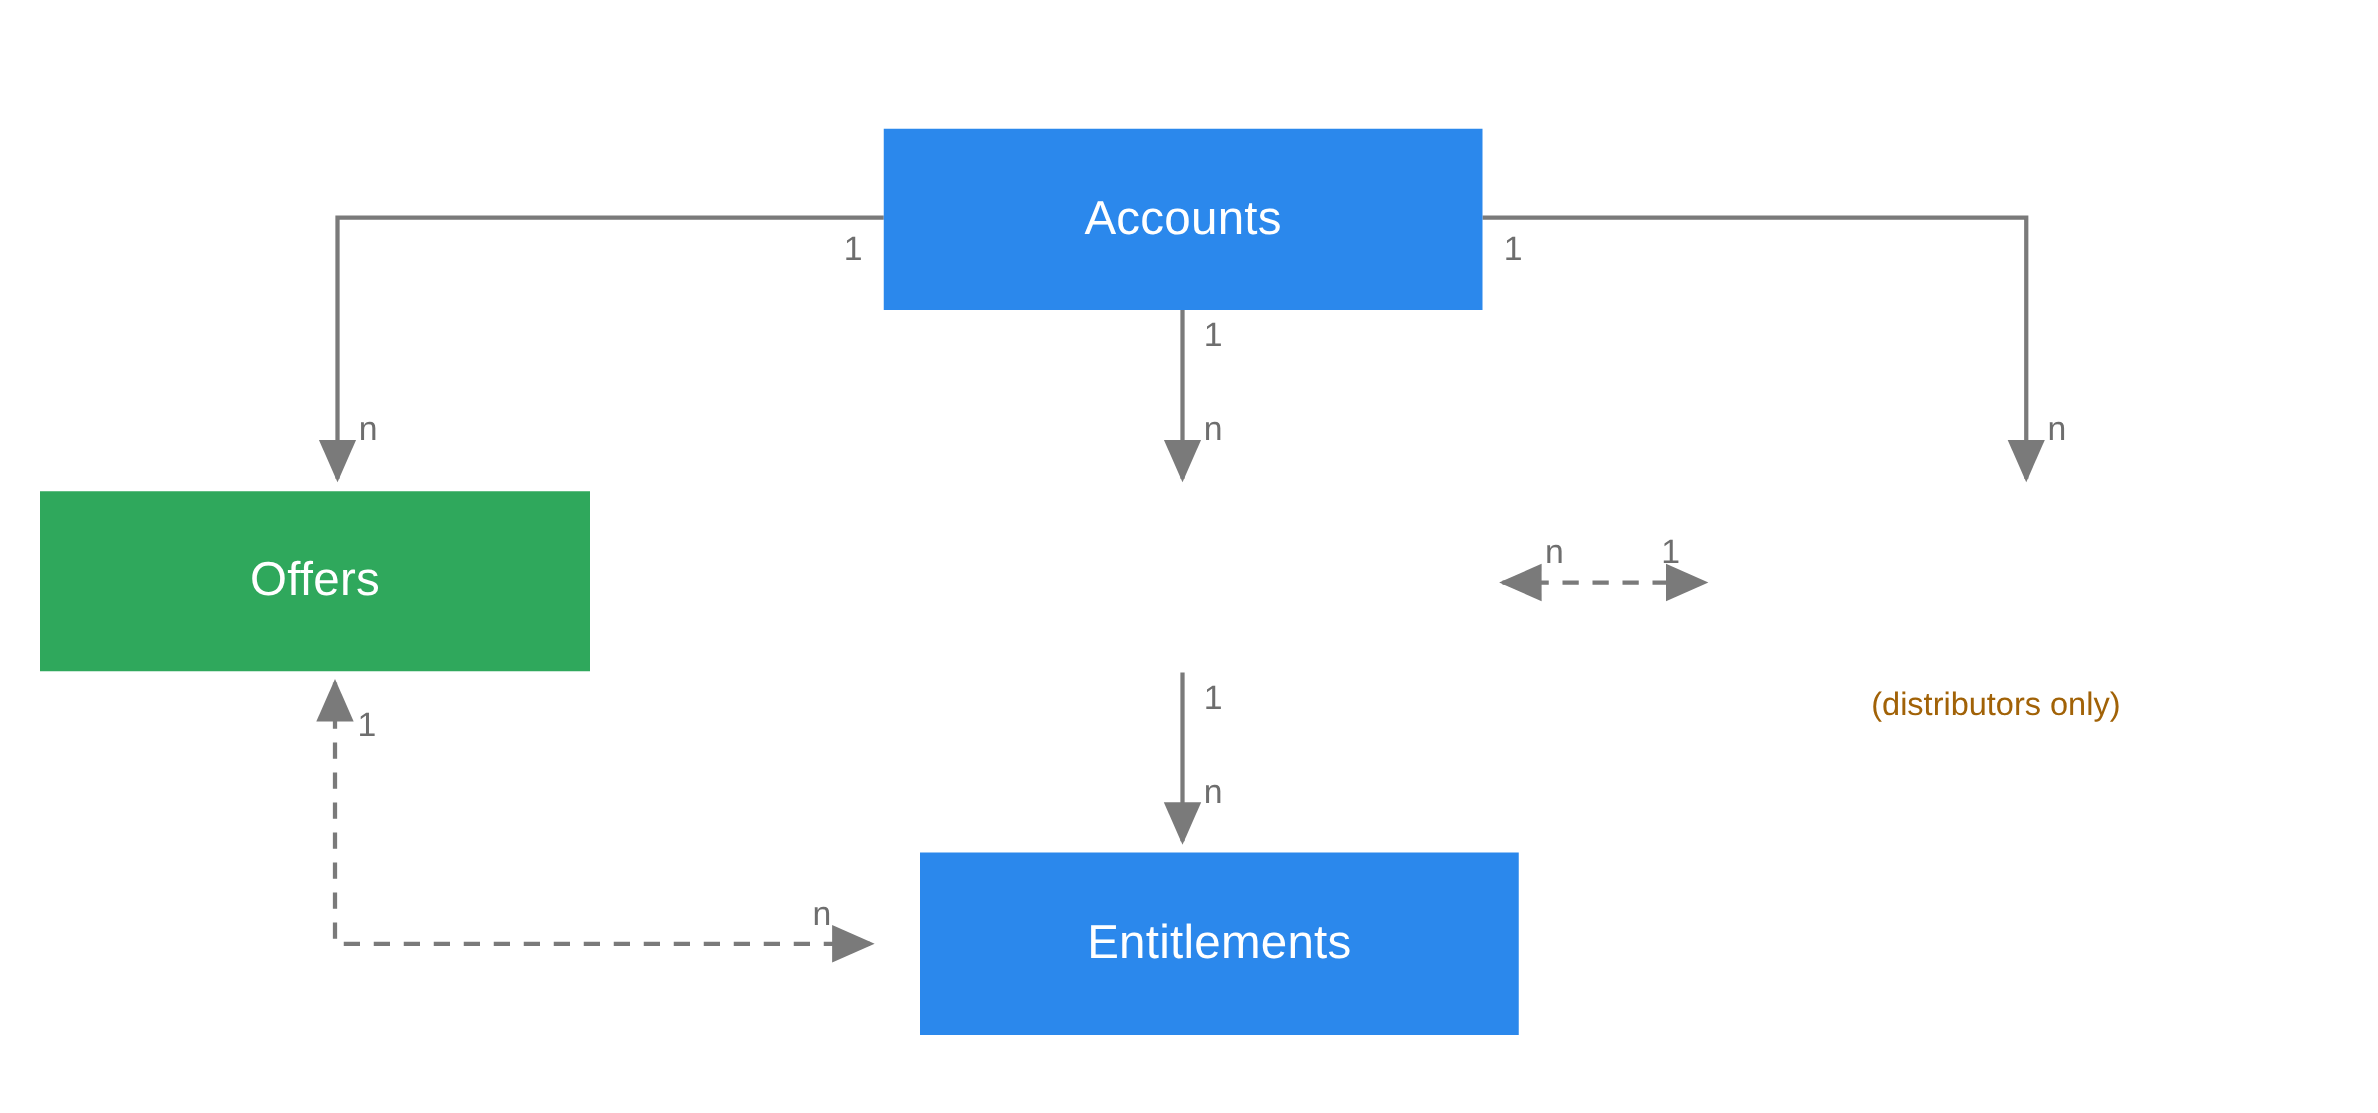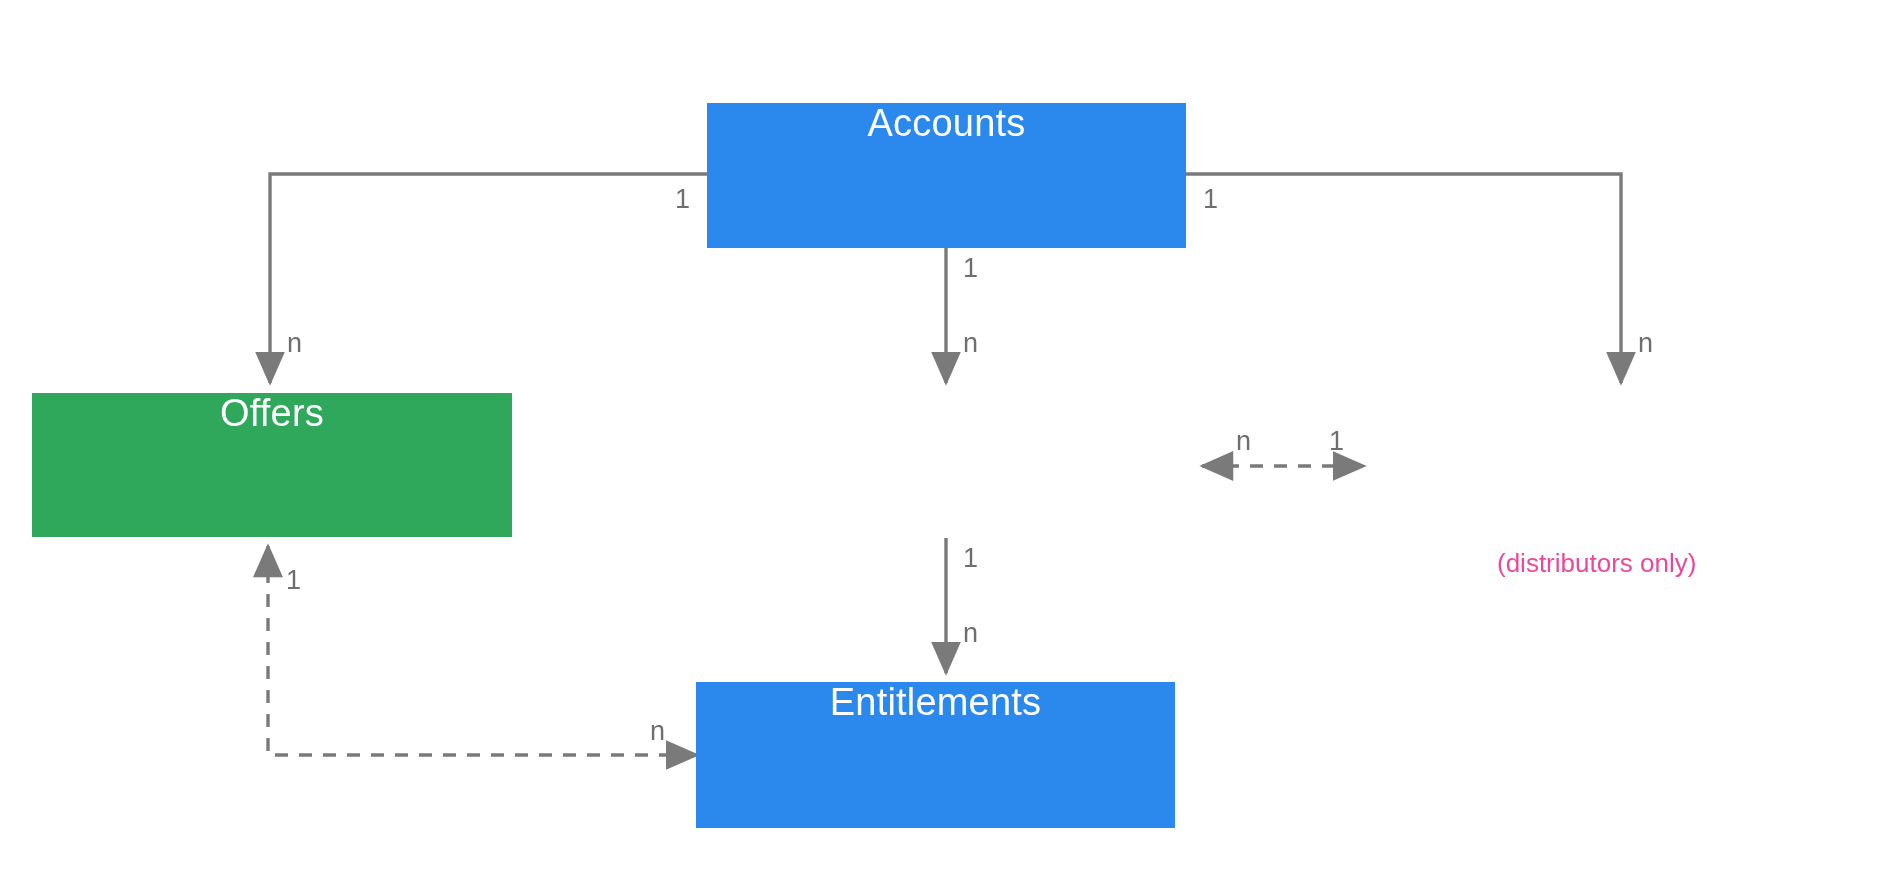--- a/index.html
+++ b/index.html
@@ -20,46 +20,47 @@
   #edge-layer {
     position: absolute;
     left: 0;
     top: 0;
     width: 1902px;
     height: 890px;
   }
   .node {
     position: absolute;
     display: flex;
+    align-items: center;
     justify-content: center;
     box-sizing: border-box;
     color: #ffffff;
     font-size: 38px;
     font-weight: 400;
     letter-spacing: 0.2px;
     line-height: 1.1;
     user-select: none;
   }
   .node-accounts   { left: 707px;  top: 103px; width: 479px; height: 145px; background: #2b88ec; }
   .node-customers  { left: 707px;  top: 392px; width: 479px; height: 146px; background: #2b88ec; }
-  .node-entitlements { left: 696px; top: 682px; width: 479px; height: 146px; background: #2b88ec; }
-  .node-offers     { left: 32px;   top: 393px; width: 480px; height: 144px; background: #2fa85c; }
+  .node-entitlements { left: 736px; top: 682px; width: 479px; height: 146px; background: #2b88ec; }
+  .node-offers     { left: 32px;   top: 393px; width: 440px; height: 144px; background: #2fa85c; }
   .node-cpl        { left: 1380px; top: 393px; width: 483px; height: 144px; background: #ffbe3d; }
 
   .edge-label {
     position: absolute;
     color: #6e6e6e;
     font-size: 27px;
     line-height: 1;
     user-select: none;
     white-space: nowrap;
   }
   .note {
     position: absolute;
-    color: #ec4899;
+    color: #a16207;
     font-size: 26px;
     line-height: 1;
     white-space: nowrap;
     user-select: none;
   }
 </style>
 </head>
 <body>
 
 <div id="canvas">

